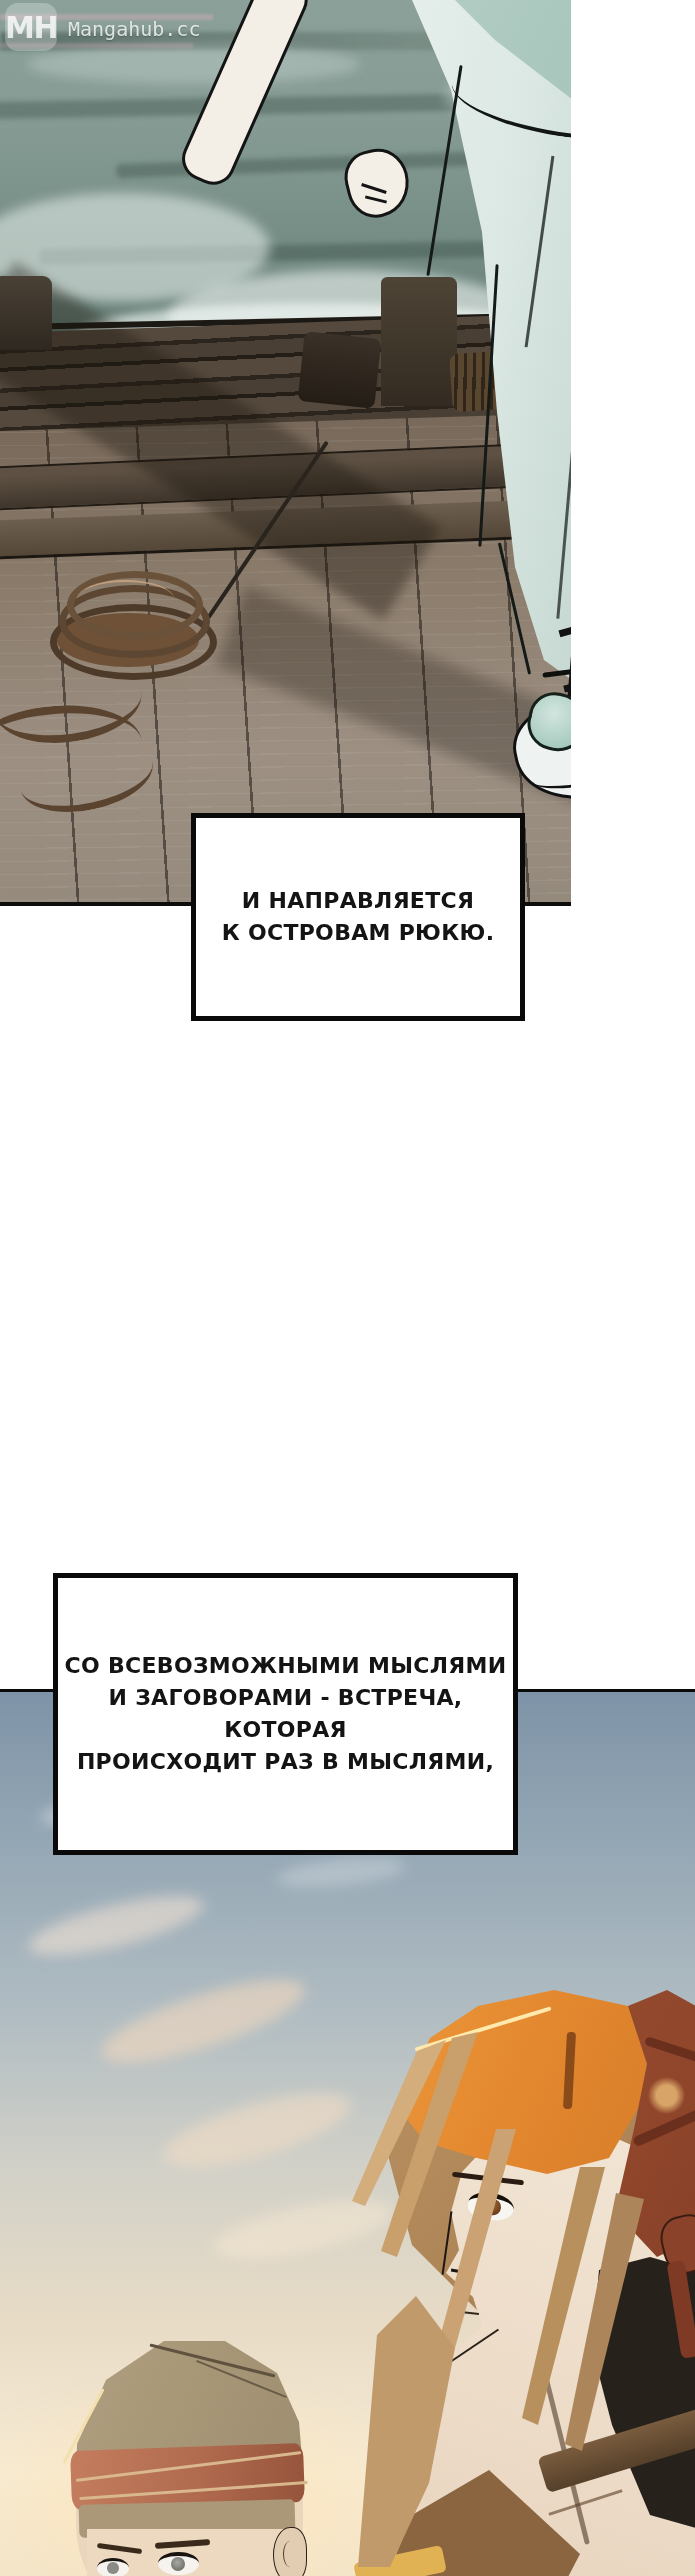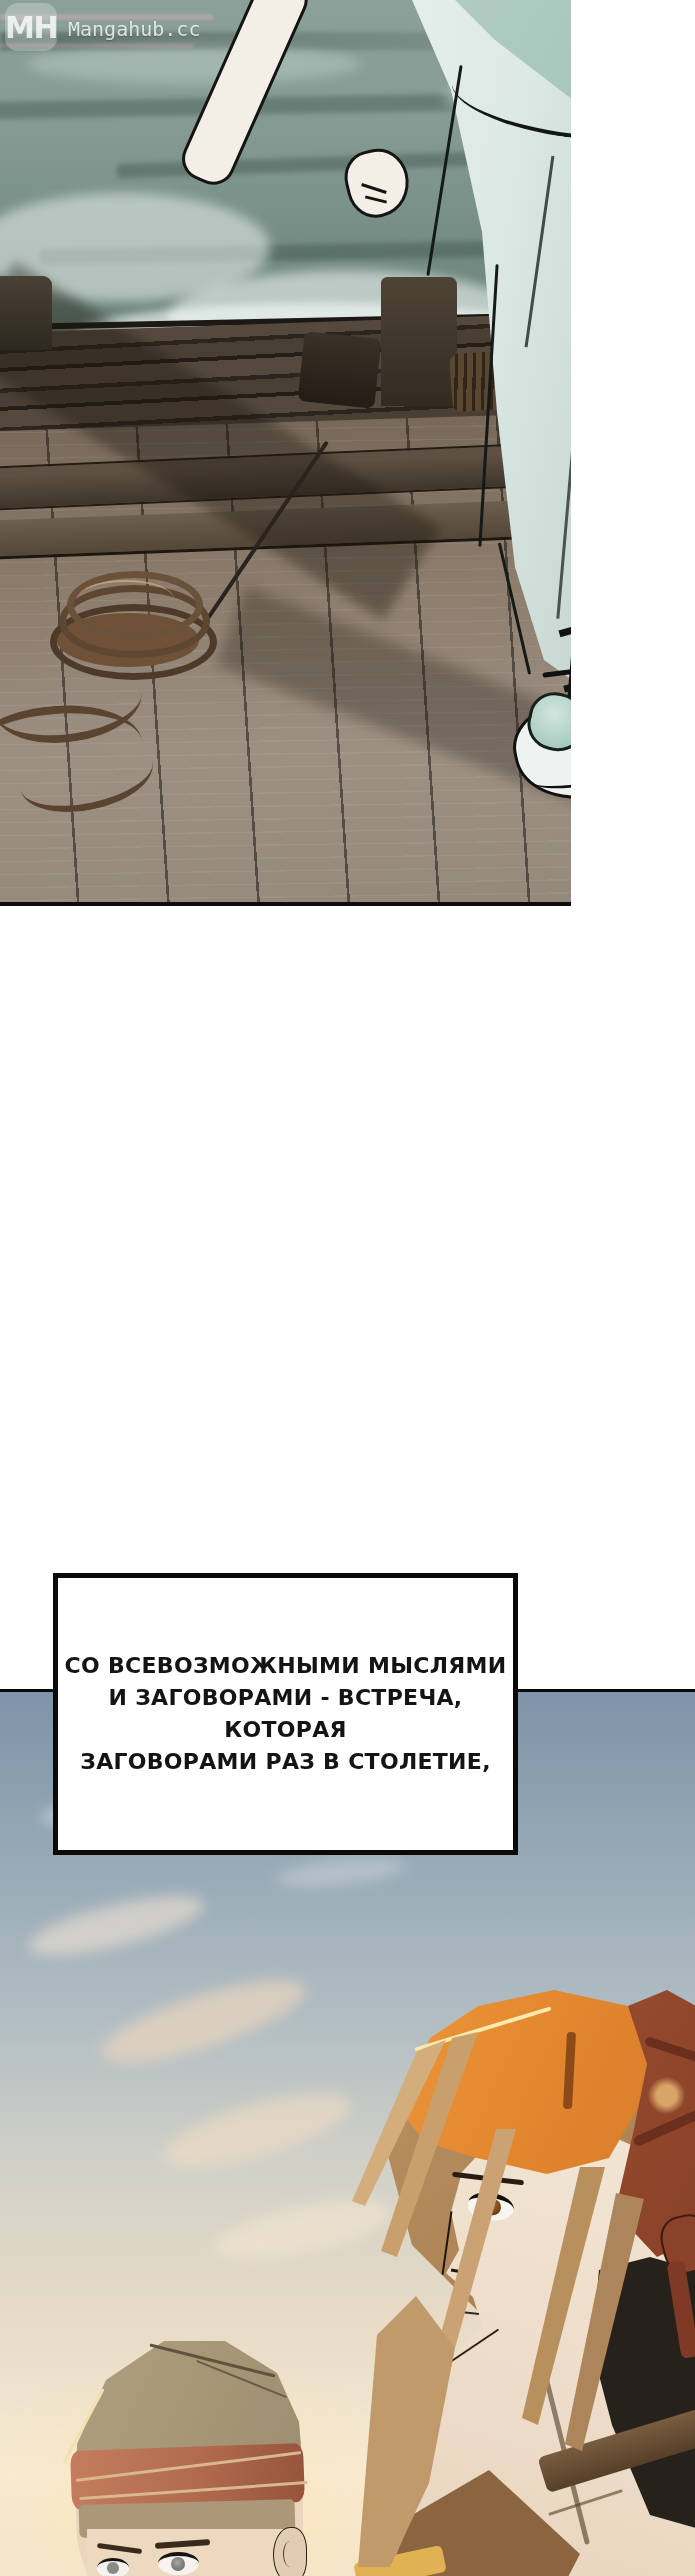--- a/index.html
+++ b/index.html
@@ -233,20 +233,26 @@
     <div class="abs shoe"></div>
     <div class="abs shoe-sole"></div>
     <div class="abs pom"></div>
 
     <div class="abs wm-streak1"></div>
     <div class="abs wm-streak2"></div>
     <div class="abs wm-badge">MH</div>
     <div class="abs wm-site">Mangahub.cc</div>
   </div>
 
+  <div class="abs nbox box1">
+    <div class="txt">
+      <span>И НАПРАВЛЯЕТСЯ</span>
+      <span>К ОСТРОВАМ РЮКЮ.</span>
+    </div>
+  </div>
 
   <div class="abs panel2">
     <div class="abs glow"></div>
     <div class="abs cloud c1"></div>
     <div class="abs cloud c6"></div>
     <div class="abs cloud c2"></div>
     <div class="abs cloud c3"></div>
     <div class="abs cloud c4"></div>
     <div class="abs cloud c5"></div>
 
@@ -301,18 +307,18 @@
         <div class="sc-iris2"></div>
       </div>
     <div class="abs sc-ear"></div>
     <div class="abs sc-earline"></div>
   </div>
 
   <div class="abs nbox box2">
     <div class="txt">
       <span>СО ВСЕВОЗМОЖНЫМИ МЫСЛЯМИ</span>
       <span>И ЗАГОВОРАМИ - ВСТРЕЧА, КОТОРАЯ</span>
-      <span>ЗАГОВОРАМИ РАЗ В СТОЛЕТИЕ,</span>
+      <span>ПРОИСХОДИТ РАЗ В МЫСЛЯМИ,</span>
     </div>
   </div>
 
 </div>
 
 
 </body></html>

